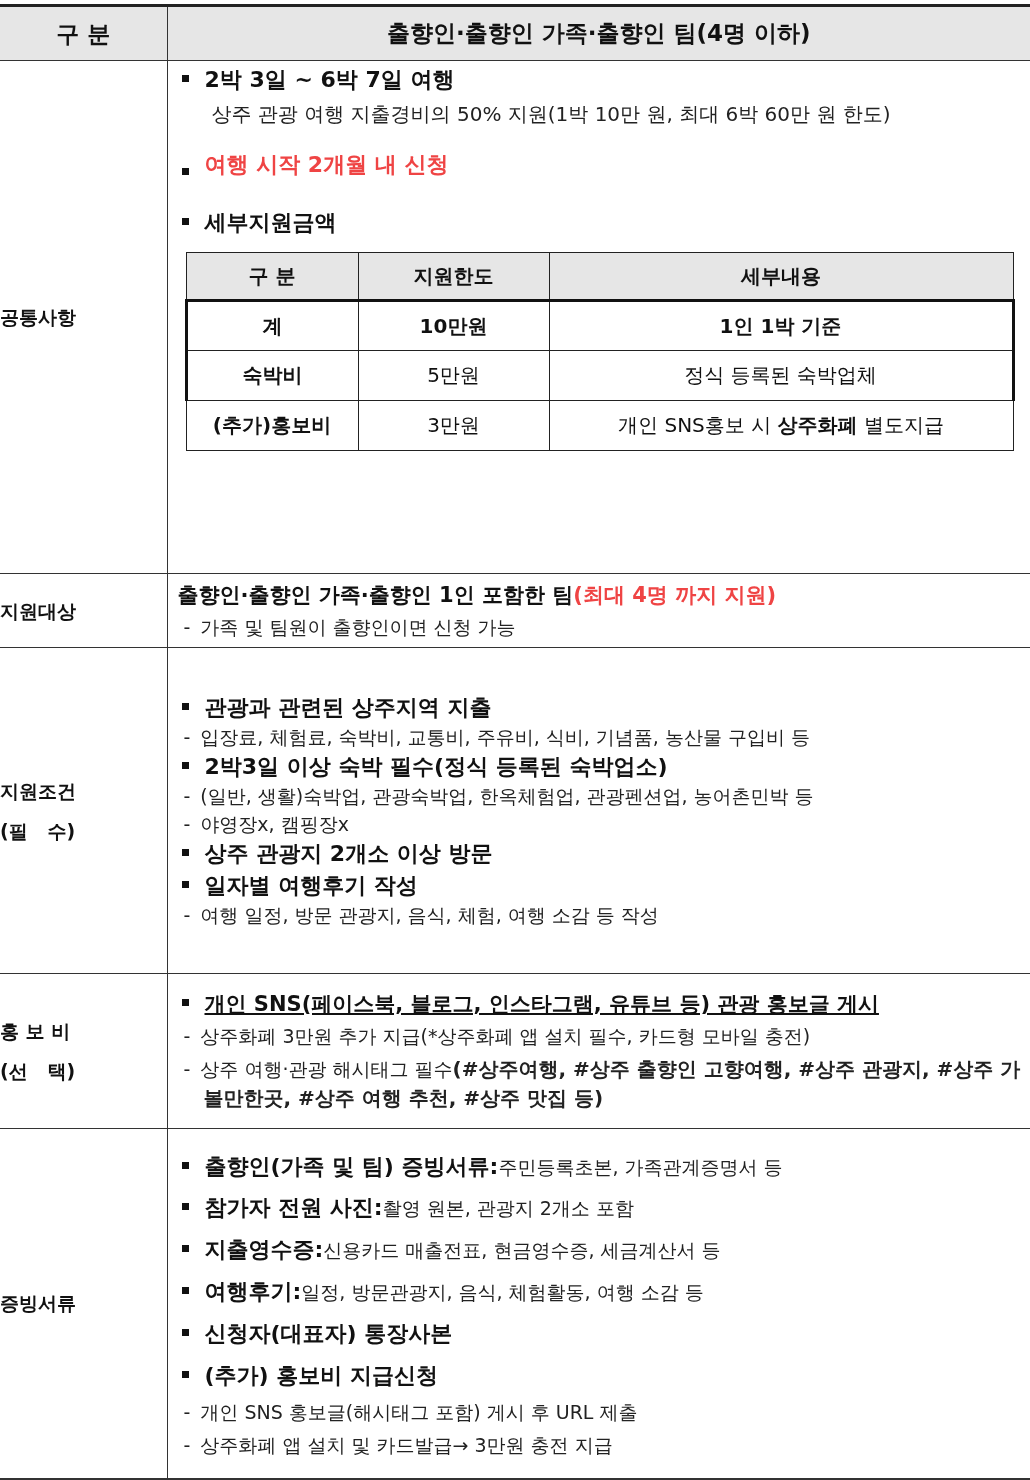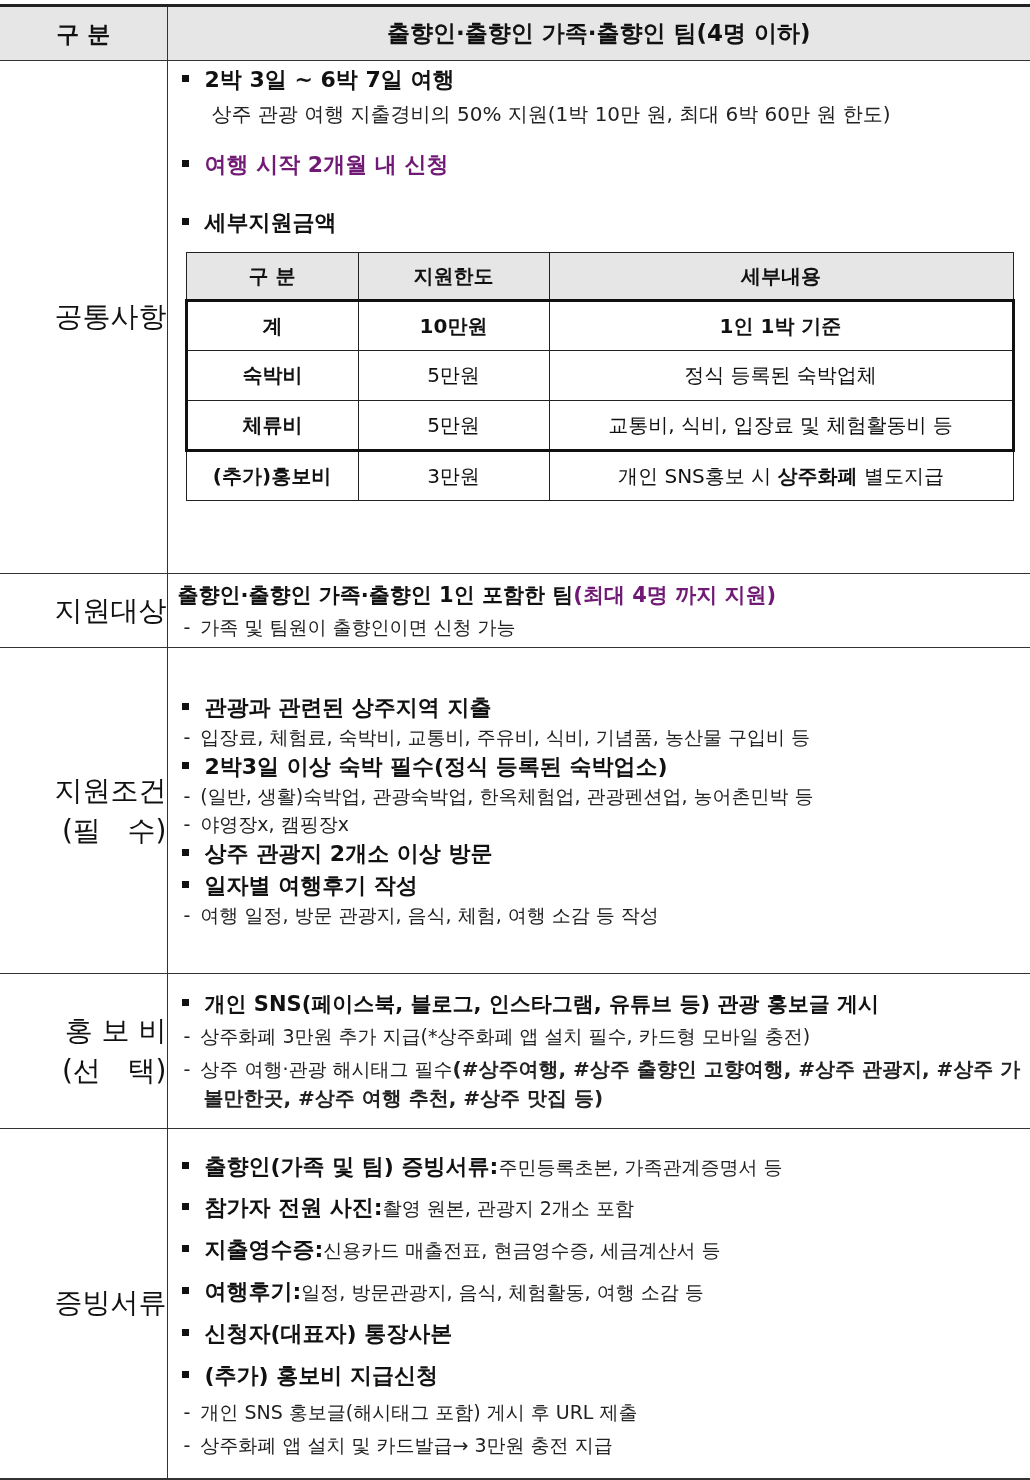--- a/index.html
+++ b/index.html
@@ -27,36 +27,36 @@
     border-top: 3px solid #222;
     background: #e6e6e6;
     height: 55px;
     font-size: 23px;
     font-weight: bold;
     text-align: center;
   }
   .main-table td.label, .main-table th.label {
     width: 167px;
     border-right: 1px solid #333;
-    text-align: right;
-    font-weight: normal;
-    font-size: 28px;
+    text-align: left;
+    font-weight: bold;
+    font-size: 19px;
     line-height: 40px;
   }
   .main-table td.content { padding: 0 8px 0 10px; }
   .main-table tr.last td { border-bottom: 2px solid #333; }
 
   .bullet { display: flex; align-items: baseline; font-weight: bold; font-size: 22px; }
   .bullet .sq {
     display: inline-block; width: 7px; height: 7px; background: #111;
     margin: 0 16px 0 4px; position: relative; top: -5px; flex: none;
   }
   .sub { font-size: 19px; color: #222; }
   .dash { display: inline-block; margin: 0 10px 0 6px; }
-  .red { color: #701a75; }
+  .red { color: #ef4444; align-items: flex-end; }
   .normal { font-weight: normal; }
   .b { font-weight: bold; }
 
   
   .inner {
     border-collapse: collapse;
     table-layout: fixed;
     width: 830px;
     margin-left: 7px;
   }
@@ -112,25 +112,20 @@
         <tr class="thick-top">
           <td class="bold first-thick">계</td>
           <td class="bold">10만원</td>
           <td class="bold last-thick">1인 1박 기준</td>
         </tr>
         <tr>
           <td class="bold first-thick">숙박비</td>
           <td>5만원</td>
           <td class="last-thick">정식 등록된 숙박업체</td>
         </tr>
-        <tr class="thick-bot">
-          <td class="bold first-thick">체류비</td>
-          <td>5만원</td>
-          <td class="last-thick">교통비, 식비, 입장료 및 체험활동비 등</td>
-        </tr>
         <tr>
           <td class="bold">(추가)홍보비</td>
           <td>3만원</td>
           <td><span>개인 SNS홍보 시 </span><span class="b">상주화폐</span><span> 별도지급</span></td>
         </tr>
       </tbody>
           </table>
     </td>
   </tr>
 
@@ -172,21 +167,21 @@
       <div class="sub"><span class="dash">-</span><span>여행 일정, 방문 관광지, 음식, 체험, 여행 소감 등 작성</span></div>
     </td>
   </tr>
 
   <tr style="height:155px;">
     <td class="label">
       <div style="white-space:pre;">홍 보 비</div>
       <div style="white-space:pre;">(선   택)</div>
     </td>
     <td class="content" style="line-height:1.45;">
-      <div class="bullet" style="font-size:21px;">
+      <div class="bullet" style="font-size:21px;text-decoration:underline;">
             <span class="sq"></span>
             <span>개인 SNS(페이스북, 블로그, 인스타그램, 유튜브 등) 관광 홍보글 게시</span>
           </div>
       <div class="sub" style="margin-top:4px;"><span class="dash">-</span><span>상주화폐 3만원 추가 지급(*상주화폐 앱 설치 필수, 카드형 모바일 충전)</span></div>
       <div class="sub" style="margin-top:4px; padding-left:26px; text-indent:-26px;"><span class="dash" style="text-indent:0;">-</span><span>상주 여행·관광 해시태그 필수</span><span class="b" style="font-size:20px;">(#상주여행, #상주 출향인 고향여행, #상주 관광지, #상주 가볼만한곳, #상주 여행 추천, #상주 맛집 등)</span></div>
     </td>
   </tr>
 
   <tr class="last" style="height:350px;">
     <td class="label">증빙서류</td>

